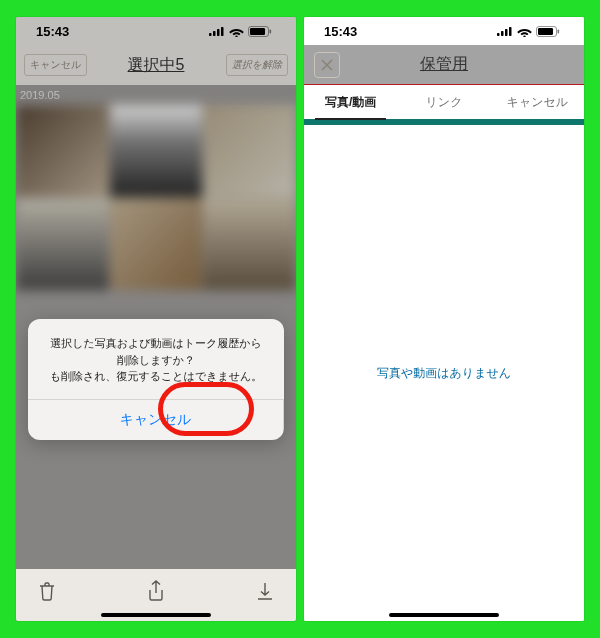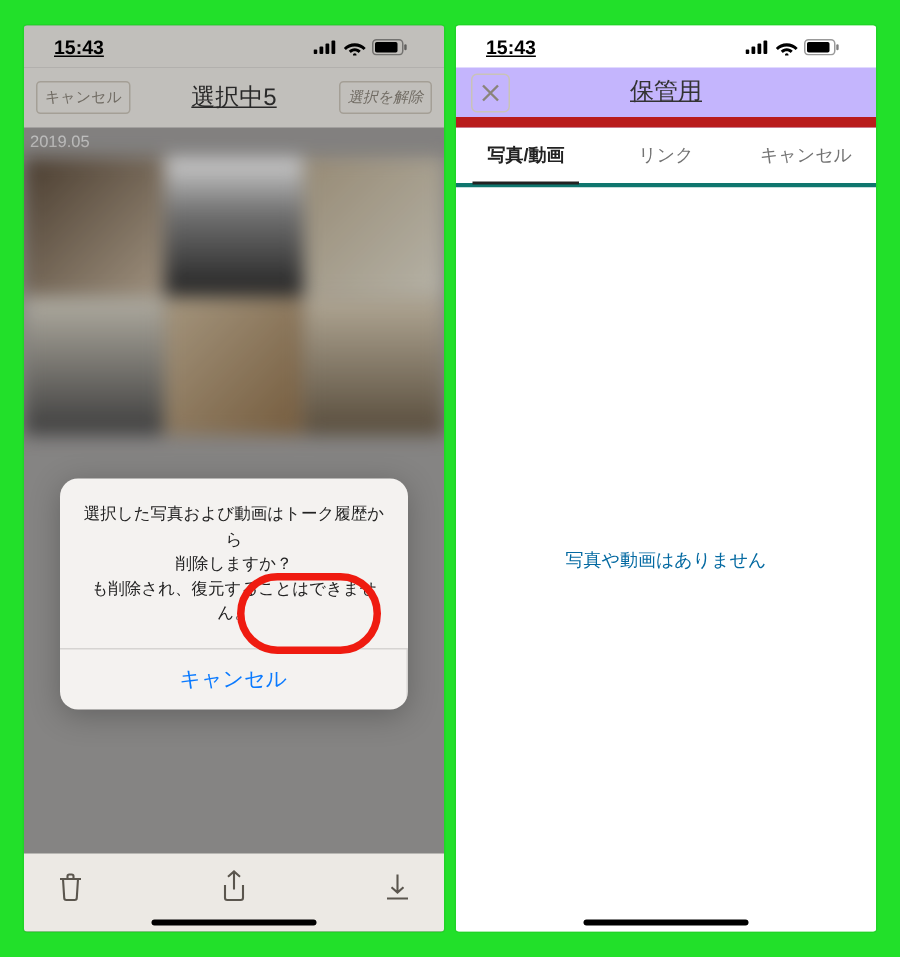--- a/index.html
+++ b/index.html
@@ -27,39 +27,38 @@
   
   .statusbar {
     height: 28px;
     display: flex;
     align-items: center;
     justify-content: space-between;
     padding: 0 24px 0 20px;
     font-size: 13px;
     font-weight: 600;
     color: #000;
-    text-decoration: underline;
   }
   .phone-left .statusbar { background: #ece9e4; }
   .phone-right .statusbar { background: #fff; }
   .status-icons { display: flex; align-items: center; gap: 4px; }
   .status-icons svg { display: block; }
 
   
   .navbar {
     height: 40px;
     display: flex;
     align-items: center;
     justify-content: center;
     position: relative;
     font-size: 16px;
     color: #333;
   }
   .phone-left .navbar { background: #ece9e4; }
-  .phone-right .navbar { background: #c4b5fd; border-bottom: 7px solid #b91c1c; }
+  .phone-right .navbar { background: #a3a3a3; border-bottom: 1px solid #b91c1c; }
   .nav-title { font-weight: 500; text-decoration: underline; }
   .nav-btn {
     position: absolute;
     top: 50%;
     transform: translateY(-50%);
     font-size: 10px;
     color: #8a847a;
     border: 1px solid #c9c3b8;
     border-radius: 3px;
     padding: 3px 5px;
@@ -105,21 +104,21 @@
     position: absolute;
     inset: 0;
     background: rgba(0,0,0,0.18);
   }
 
   
   .dialog {
     position: absolute;
     left: 50%; top: 302px;
     transform: translateX(-50%);
-    width: 232px;
+    width: 256px;
     background: #f4f2f0;
     border-radius: 12px;
     overflow: hidden;
     box-shadow: 0 4px 20px rgba(0,0,0,0.25);
   }
   .dialog-text {
     padding: 16px 14px 14px;
     text-align: center;
     font-size: 11px;
     line-height: 1.5;
@@ -173,21 +172,21 @@
     border-radius: 3px;
     background: #000;
   }
   .phone-right .home-indicator { background: #000; }
 
   
   .tabs {
     display: flex;
     height: 40px;
     background: #fff;
-    border-bottom: 3px solid #0f766e;
+    border-bottom: 6px solid #0f766e;
   }
   .tab {
     flex: 1;
     display: flex;
     align-items: center;
     justify-content: center;
     font-size: 12px;
     color: #737373;
     position: relative;
   }

